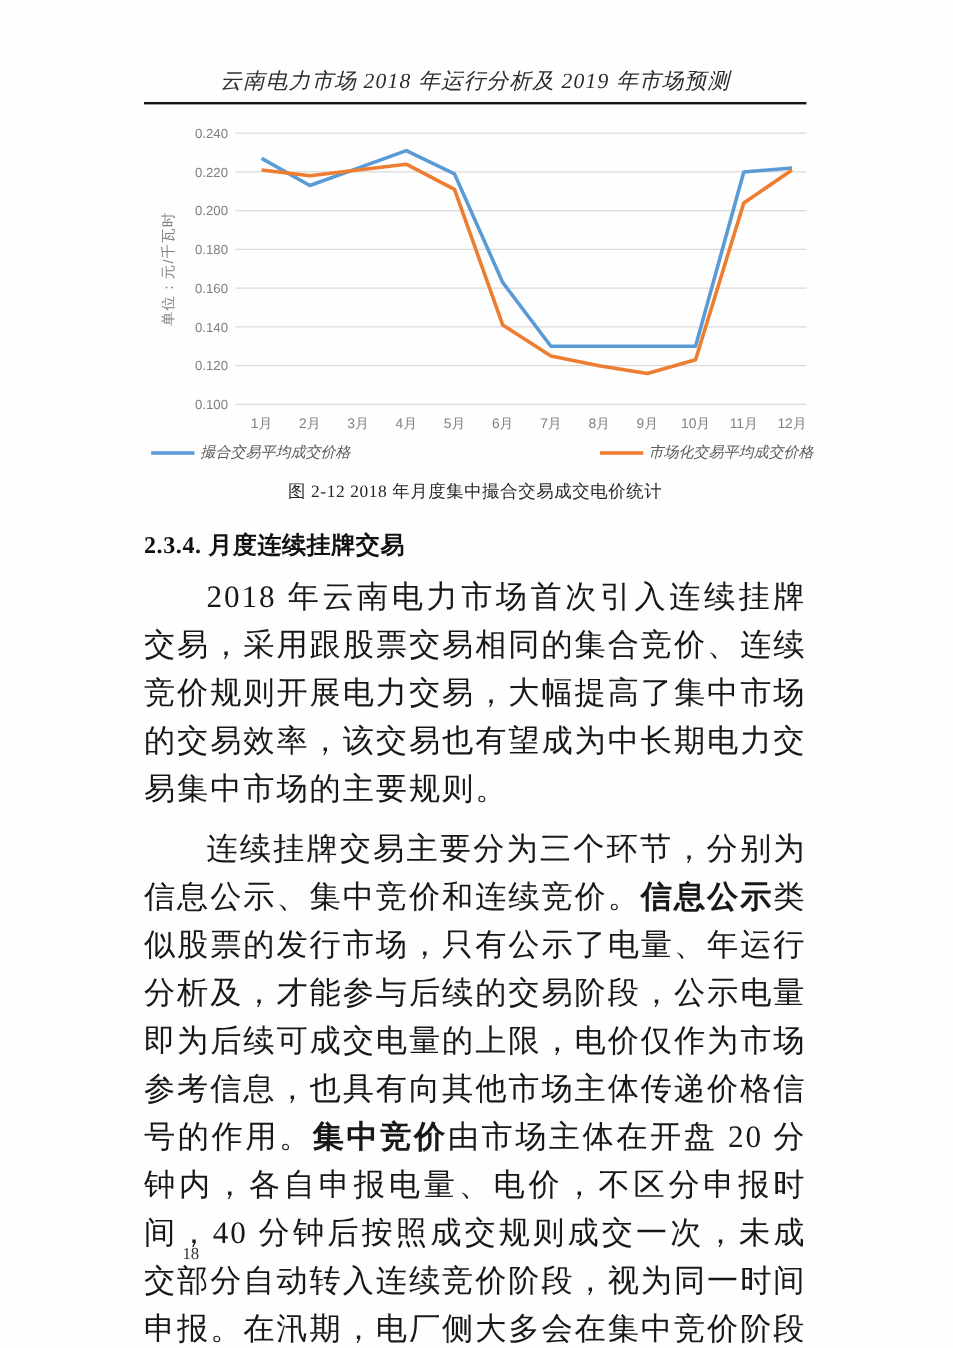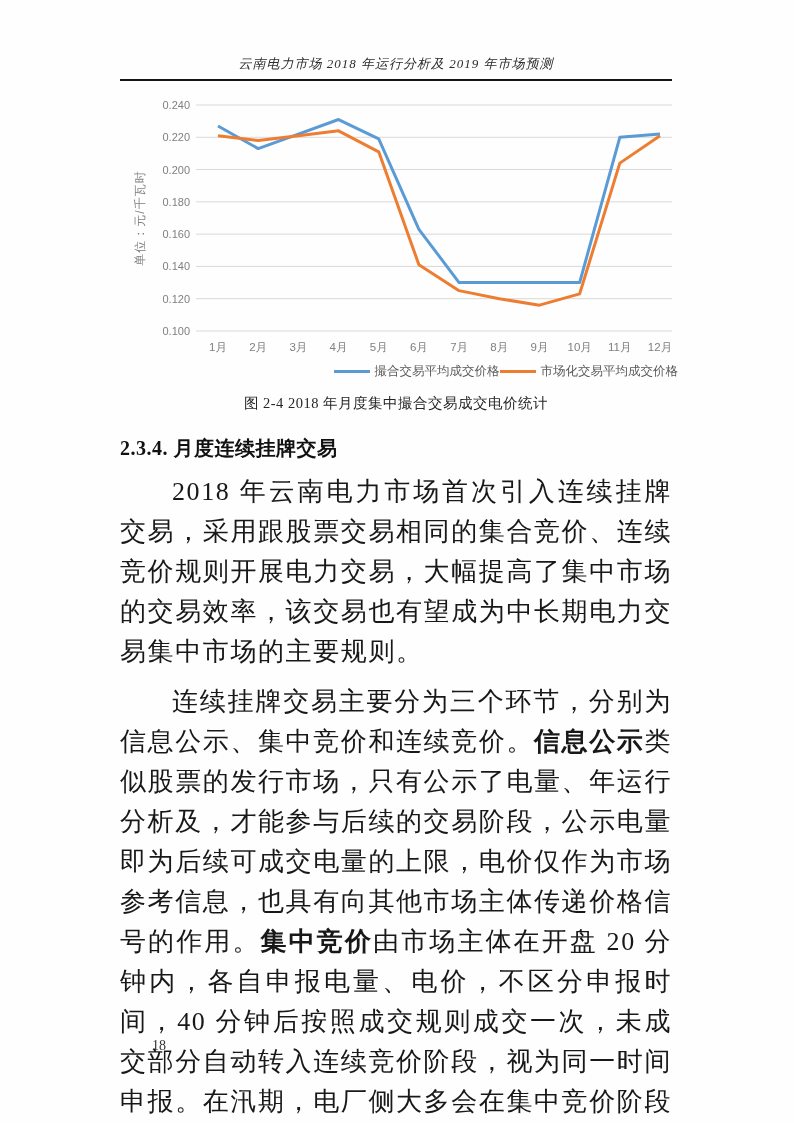--- a/index.html
+++ b/index.html
@@ -12,43 +12,43 @@
     overflow: hidden;
   }
   .page { position: absolute; inset: 0; background: #fefefe; }
   .content { position: absolute; left: 120px; top: 0; width: 552px; }
 
   
   .doc-header { padding-top: 55px; }
   .doc-header-text {
     text-align: center;
     font-style: italic;
-    font-size: 13px;
+    font-size: 18px;
     letter-spacing: 1px;
     color: #2b2b2b;
   }
   .doc-header-rule {
     margin-top: 6px;
     height: 2px;
     background: #161616;
     border: none;
   }
 
   
   .chart-block { margin-top: 12px; margin-left: 6px; width: 552px; }
   svg.chart { display: block; }
   .gridline { stroke: #d9d9d9; stroke-width: 1; }
   .ytick  { font-family: "Liberation Sans", "DejaVu Sans", sans-serif; font-size: 11px; fill: #7f7f7f; }
   .xtick  { font-family: "Liberation Sans", "DejaVu Sans", sans-serif; font-size: 11.5px; fill: #7f7f7f; }
   .ytitle { font-family: "Liberation Sans", "DejaVu Sans", sans-serif; font-size: 12px; fill: #7f7f7f; letter-spacing: 1px; }
   .series-line { fill: none; stroke-width: 3; stroke-linejoin: round; stroke-linecap: butt; }
 
   .chart-legend {
-    display: flex; justify-content: flex-end; align-items: center;
-    gap: 0; margin-top: 2px;
+    display: flex; justify-content: space-between; align-items: center;
+    gap: 0; margin-top: 2px; font-style: italic;
   }
   .legend-item { display: flex; align-items: center; gap: 5px; }
   .legend-swatch { display: inline-block; width: 36px; height: 3px; }
   .legend-label {
     font-family: "Liberation Sans", "DejaVu Sans", sans-serif;
     font-size: 12.5px; color: #595959;
   }
 
   .figure-caption {
     margin-top: 14px;
@@ -135,21 +135,21 @@
             <span class="legend-swatch" style="background: rgb(91, 155, 213);"></span>
             <span class="legend-label">撮合交易平均成交价格</span>
           </div>
           <div class="legend-item">
             <span class="legend-swatch" style="background: rgb(237, 125, 49);"></span>
             <span class="legend-label">市场化交易平均成交价格</span>
           </div>
         </div>
     </div>
 
-    <div class="figure-caption">图 2-4  2018 年月度集中撮合交易成交电价统计</div>
+    <div class="figure-caption">图 2-12  2018 年月度集中撮合交易成交电价统计</div>
 
     <h2 class="section-heading">2.3.4. 月度连续挂牌交易</h2>
 
     <p class="body-paragraph">2018 年云南电力市场首次引入连续挂牌交易，采用跟股票交易相同的集合竞价、连续竞价规则开展电力交易，大幅提高了集中市场的交易效率，该交易也有望成为中长期电力交易集中市场的主要规则。</p>
 
     <p class="body-paragraph"><span>连续挂牌交易主要分为三个环节，分别为信息公示、集中竞价和连续竞价。</span><b>信息公示</b><span>类似股票的发行市场，只有公示了电量、年运行分析及，才能参与后续的交易阶段，公示电量即为后续可成交电量的上限，电价仅作为市场参考信息，也具有向其他市场主体传递价格信号的作用。</span><b>集中竞价</b><span>由市场主体在开盘 20 分钟内，各自申报电量、电价，不区分申报时间，40 分钟后按照成交规则成交一次，未成交部分自动转入连续竞价阶段，视为同一时间申报。在汛期，电厂侧大多会在集中竞价阶段将所有可交易电量按“地板价”进</span></p>
 
   </div>
 
   <div class="page-number">18</div>

